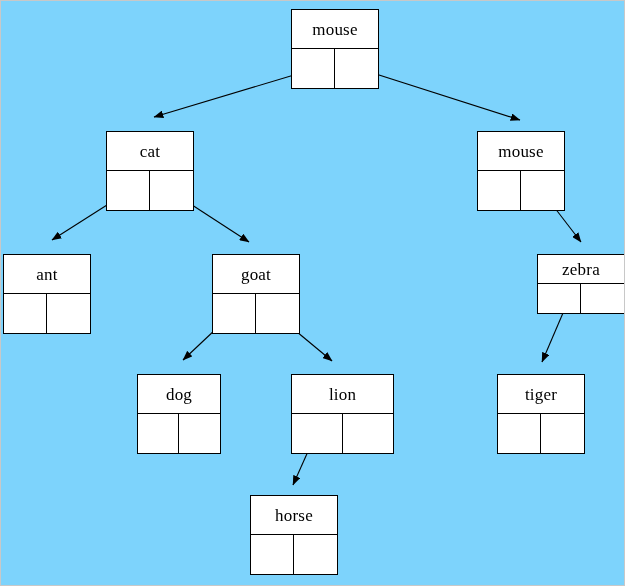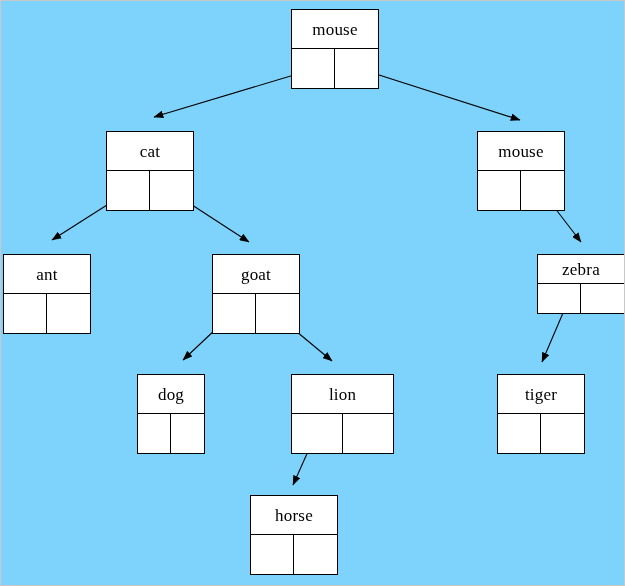--- a/index.html
+++ b/index.html
@@ -117,21 +117,21 @@
           <div class="ptr-cell right-cell"></div>
         </div>
       </div>
       <div class="node" style="left: 536px; top: 253px; width: 88px; height: 60px; border-color: rgb(0, 0, 0);">
         <div class="node-label" style="border-bottom-color: rgb(0, 0, 0);">zebra</div>
         <div class="node-ptrs">
           <div class="ptr-cell left-cell" style="border-right-color: rgb(0, 0, 0);"></div>
           <div class="ptr-cell right-cell"></div>
         </div>
       </div>
-      <div class="node" style="left: 136px; top: 373px; width: 68px; height: 80px; border-color: rgb(0, 0, 0);">
+      <div class="node" style="left: 136px; top: 373px; width: 84px; height: 80px; border-color: rgb(0, 0, 0);">
         <div class="node-label" style="border-bottom-color: rgb(0, 0, 0);">dog</div>
         <div class="node-ptrs">
           <div class="ptr-cell left-cell" style="border-right-color: rgb(0, 0, 0);"></div>
           <div class="ptr-cell right-cell"></div>
         </div>
       </div>
       <div class="node" style="left: 290px; top: 373px; width: 103px; height: 80px; border-color: rgb(0, 0, 0);">
         <div class="node-label" style="border-bottom-color: rgb(0, 0, 0);">lion</div>
         <div class="node-ptrs">
           <div class="ptr-cell left-cell" style="border-right-color: rgb(0, 0, 0);"></div>

